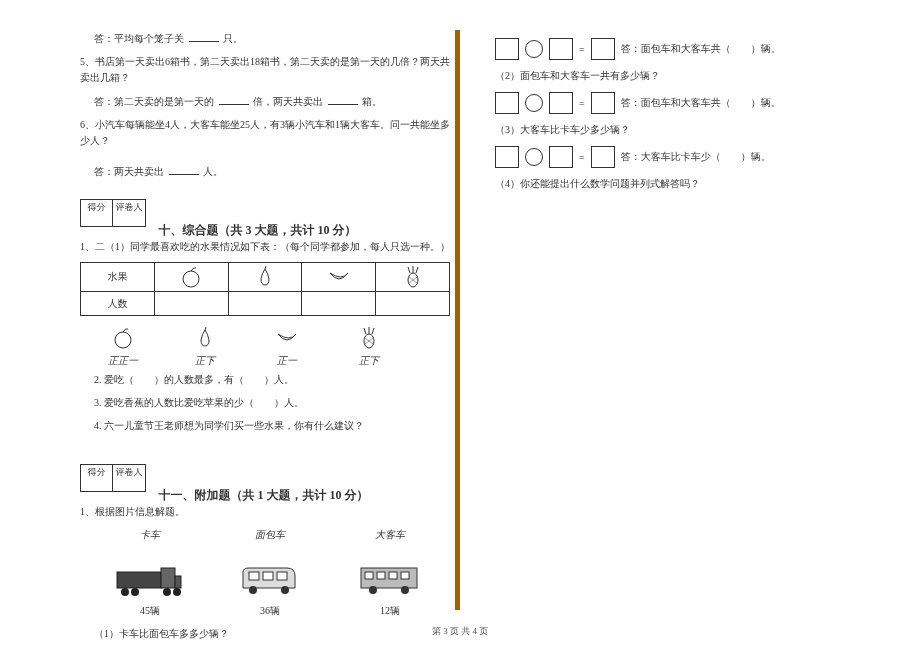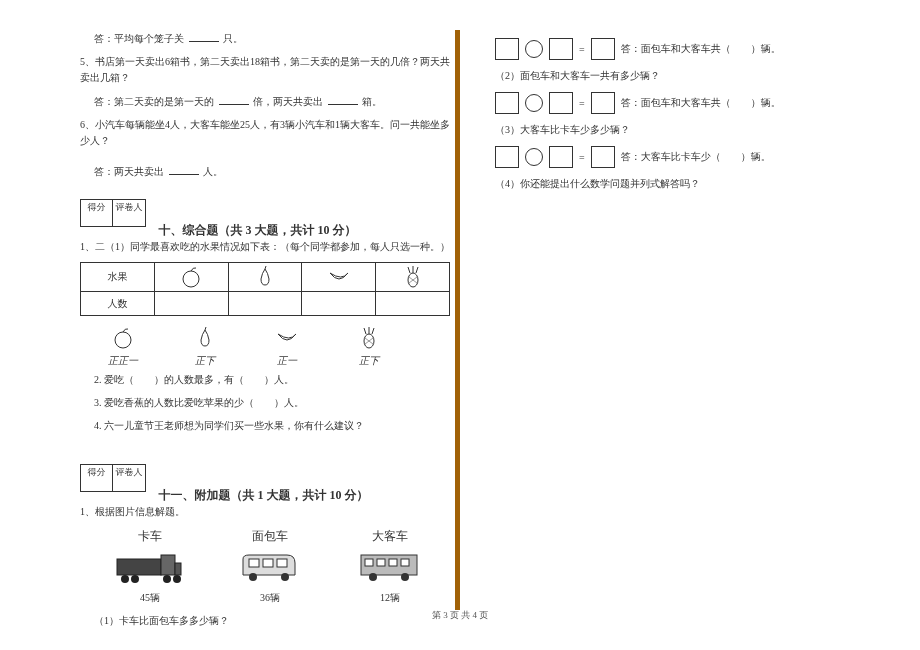--- a/index.html
+++ b/index.html
@@ -74,30 +74,30 @@
     .fruit-icon-col { text-align: center; width: 46px; font-style: italic; }
     .fruit-svg { width: 30px; height: 26px; }
     .tally { font-size: 10px; margin-top: 2px; }
     .vehicle-row {
       display: flex;
       gap: 40px;
       padding-left: 30px;
       margin: 8px 0;
     }
     .vehicle-col { text-align: center; width: 80px; }
-    .vehicle-label { font-size: 12px; margin-bottom: 4px; }
+    .vehicle-label { font-size: 10px; margin-bottom: 20px; font-style: italic; }
     .vehicle-img { width: 70px; height: 36px; }
     .vehicle-count { font-size: 10px; margin-top: 4px; }
     .eq-row { display: flex; align-items: center; gap: 6px; margin: 8px 0; }
     .eq-box { width: 24px; height: 22px; border: 1px solid #333; display: inline-block; }
     .eq-circle { width: 18px; height: 18px; border: 1px solid #333; border-radius: 50%; display: inline-block; }
     .eq-text { font-size: 10px; }
     .footer {
       position: absolute;
-      bottom: 28px;
+      bottom: 12px;
       left: 0;
       width: 100%;
       text-align: center;
       font-size: 9px;
       color: #555;
     }
   </style>
 </head>
 <body>
 

